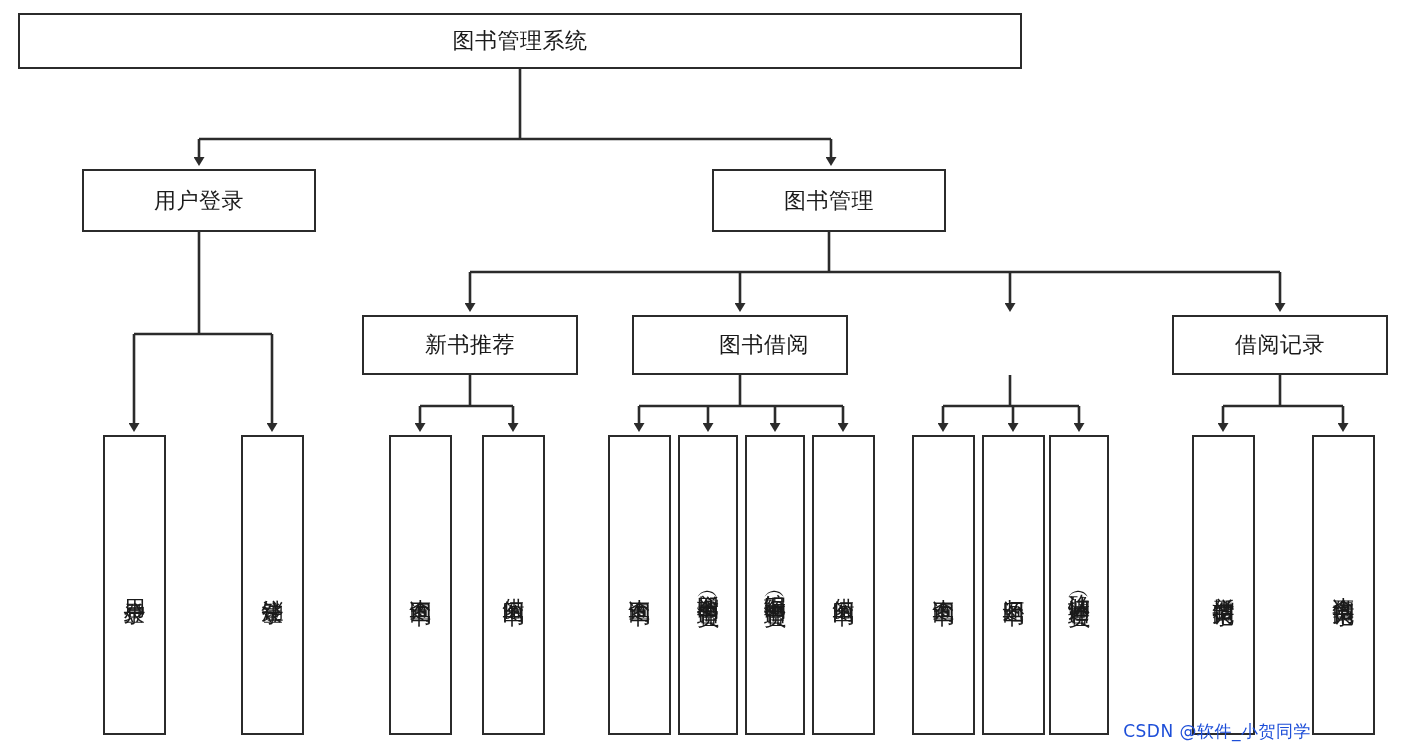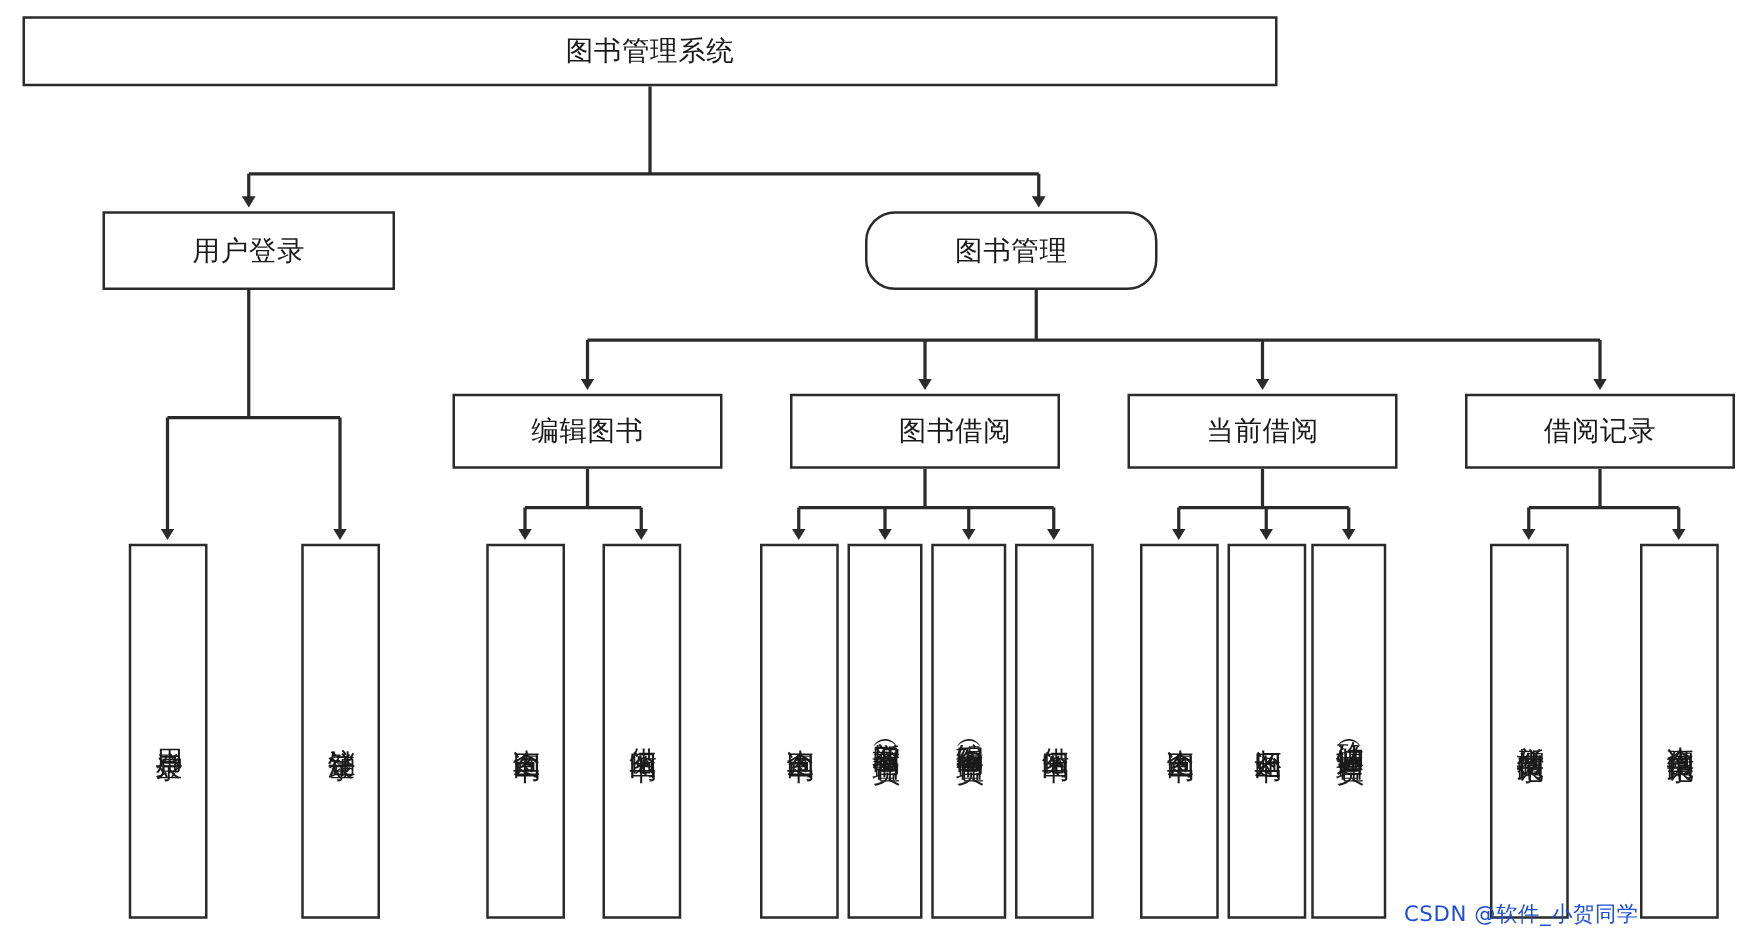--- a/index.html
+++ b/index.html
@@ -126,35 +126,32 @@
   </svg>
 
   <div class="node hbox" style="left:18px; top:13px; width:1004px; height:56px;">
     <span class="htext">图书管理系统</span>
   </div>
 
   <div class="node hbox" style="left:82px; top:169px; width:234px; height:63px;">
     <span class="htext">用户登录</span>
   </div>
 
-  <div class="node hbox" style="left:692px; top:169px; width:234px; height:63px;border-radius:24px;">
+  <div class="node hbox" style="left:712px; top:169px; width:234px; height:63px;">
     <span class="htext">图书管理</span>
   </div>
 
   <div class="node hbox" style="left:362px; top:315px; width:216px; height:60px;">
-    <span class="htext">编辑图书</span>
+    <span class="htext">新书推荐</span>
   </div>
 
   <div class="node hbox" style="left:632px; top:315px; width:216px; height:60px;padding-left:48px;">
     <span class="htext">图书借阅</span>
   </div>
 
-  <div class="node hbox" style="left:902px; top:315px; width:216px; height:60px;">
-    <span class="htext">当前借阅</span>
-  </div>
 
   <div class="node hbox" style="left:1172px; top:315px; width:216px; height:60px;align-items:center;">
     <span class="htext">借阅记录</span>
   </div>
 
   <div class="node vbox" style="left:103px; top:435px; width:63px; height:300px;">
     <span class="vtext">用户登录</span>
   </div>
   <div class="node vbox" style="left:241px; top:435px; width:63px; height:300px;">
     <span class="vtext">注销登录</span>

